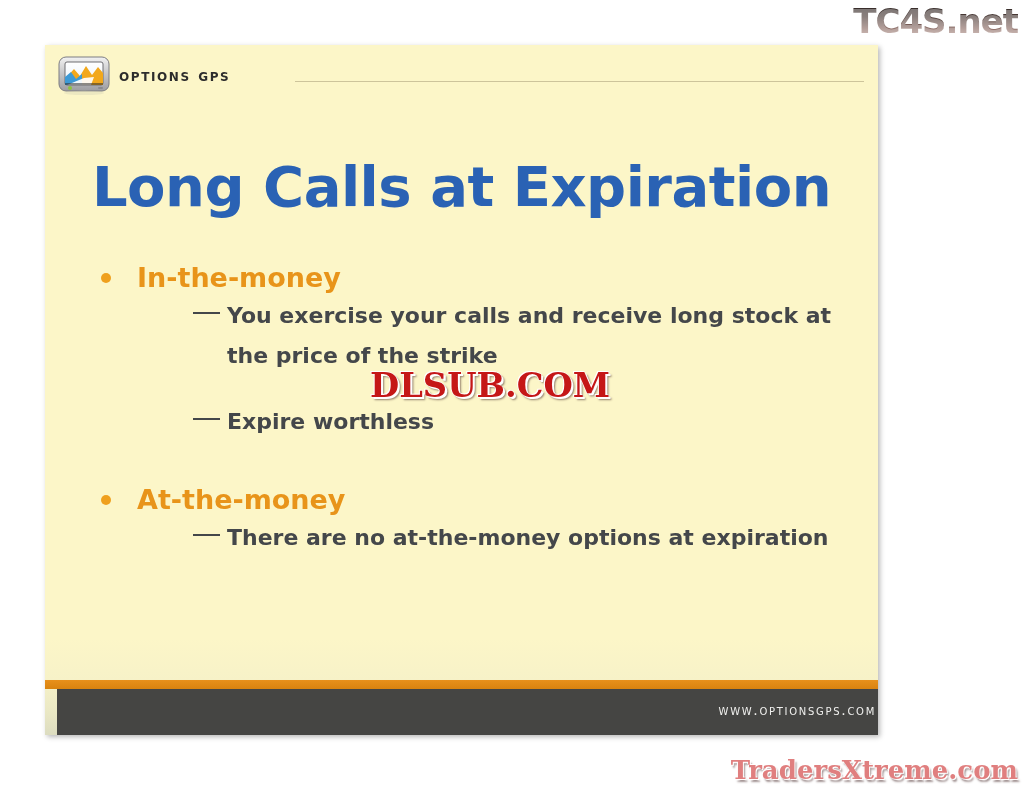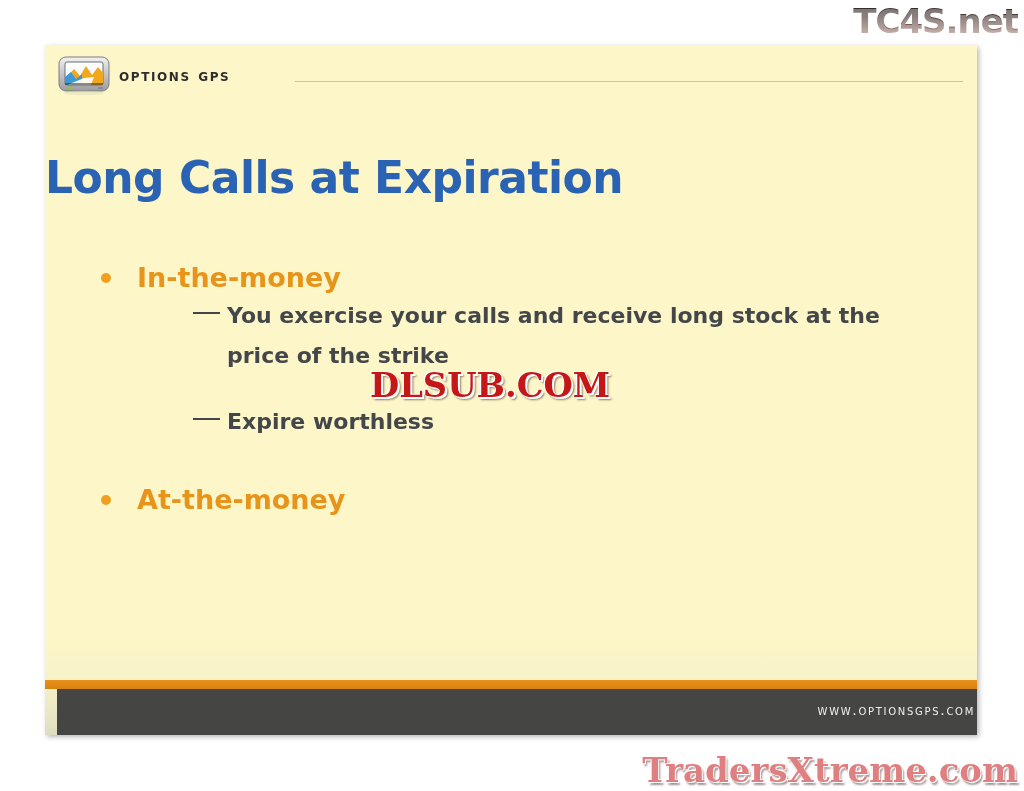--- a/index.html
+++ b/index.html
@@ -32,21 +32,21 @@
     text-shadow: 0 1px 0 rgba(255,255,255,0.35);
     white-space: nowrap;
     text-decoration: underline;
   }
 
   
   .slide {
     position: absolute;
     left: 45px;
     top: 45px;
-    width: 932px;
+    width: 833px;
     height: 690px;
     background: linear-gradient(180deg,
         #fcf6c8 0%, #fcf6c8 86%,
         #f7f2c8 92%, #e9e7c4 97%, #dcdcc0 100%);
     box-shadow: 2px 2px 5px rgba(0,0,0,0.28);
     overflow: hidden;
   }
 
   
   .hdr {
@@ -85,24 +85,24 @@
     height: 1px;
     background: #cdc49b;
   }
 
   
   .title {
     position: absolute;
     left: 0;
     top: 76px;
     width: 100%;
-    text-align: left;
-    font-family: "DejaVu Sans", sans-serif;
-    font-weight: bold;
-    font-size: 44px;
+    text-align: center;
+    font-family: "DejaVu Sans", sans-serif;
+    font-weight: bold;
+    font-size: 56px;
     line-height: 56px;
     color: #2a62b4;
     letter-spacing: -0.5px;
   }
 
   
   .body {
     position: absolute;
     left: 48px;
     top: 215px;
@@ -200,21 +200,21 @@
     white-space: nowrap;
   }
 
   
   .tx {
     position: absolute;
     right: 6px;
     bottom: 6px;
     font-family: "DejaVu Serif", serif;
     font-weight: bold;
-    font-size: 34px;
+    font-size: 26px;
     line-height: 30px;
     color: #e07f7f;
     -webkit-text-stroke: 1px #ffffff;
     paint-order: stroke fill;
     text-shadow:
        1px 1px 0 #ffffff,
       -1px -1px 0 #ffffff,
        2px 3px 2px rgba(70,40,40,0.5);
     white-space: nowrap;
   }
@@ -279,20 +279,24 @@
       </div>
     </div>
 
     <div class="sp-b"></div>
 
     <div class="blk">
       <div class="lvl1">
         <span class="bullet"></span>
         <span>At-the-money</span>
       </div>
+      <div class="lvl2">
+        <span class="dash"></span>
+        <span>There are no at-the-money options at expiration</span>
+      </div>
     </div>
 
   </div>
 
   <div class="dlsub">DLSUB.COM</div>
 
   <div class="foot-stripe"></div>
   <div class="foot-bar">
     <span class="foot-url">www.OptionsGPS.com</span>
   </div>

